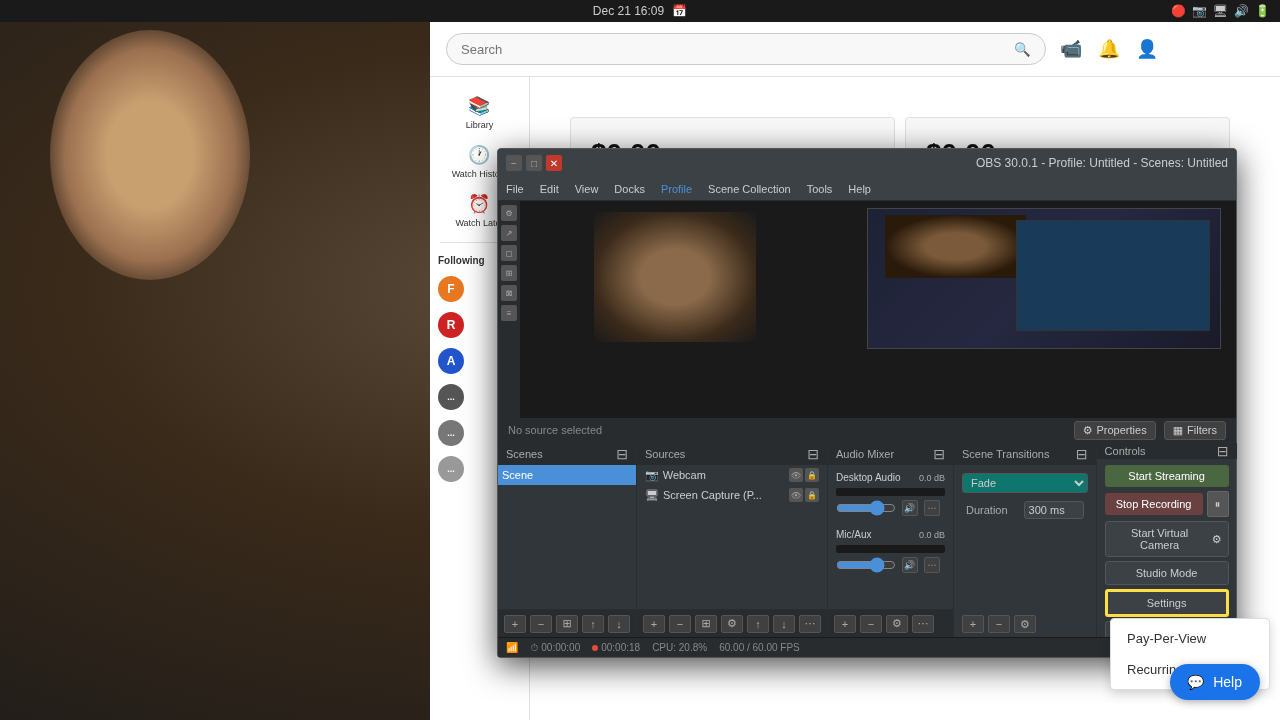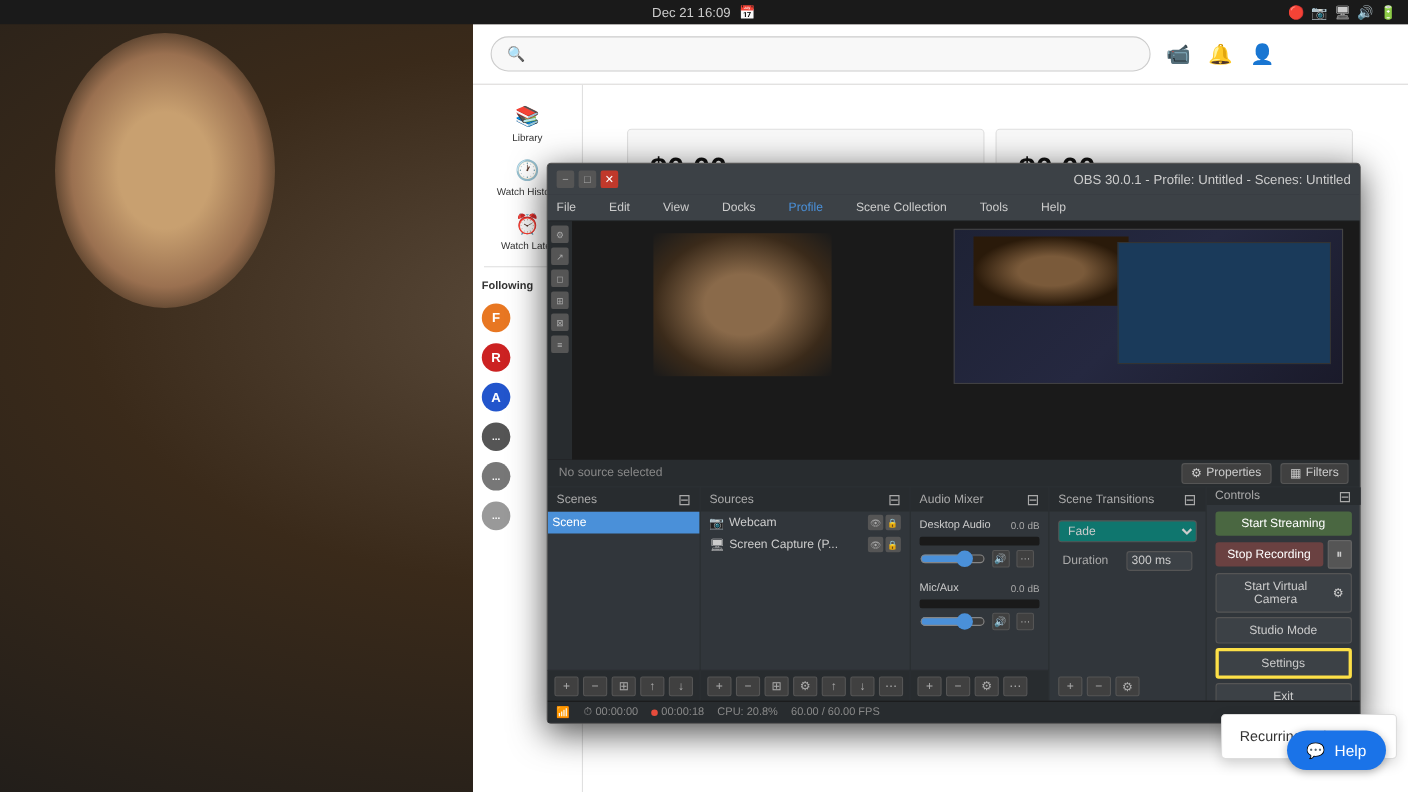--- a/index.html
+++ b/index.html
@@ -65,21 +65,21 @@
     }
     .obs-title { flex: 1; text-align: right; color: #ccc; font-size: 12px; padding-left: 22px; }
     .obs-window-btns { display: flex; gap: 4px; }
     .obs-win-btn { width: 16px; height: 16px; border-radius: 2px; display: flex; align-items: center; justify-content: center; cursor: pointer; font-size: 10px; }
     .obs-minimize { background: #555; color: #aaa; }
     .obs-maximize { background: #555; color: #aaa; }
     .obs-close { background: #c0392b; color: white; }
 
     .obs-menubar {
       height: 24px; background: #3c4146; display: flex; align-items: center;
-      padding: 0 8px; gap: 30px; flex-shrink: 0; border-bottom: 1px solid #2a2e31;
+      padding: 0 8px; gap: 16px; flex-shrink: 0; border-bottom: 1px solid #2a2e31;
     }
     .obs-menu-item { color: #ccc; font-size: 11px; cursor: pointer; }
 
     .obs-preview {
       flex: 1; background: #1a1a1a; position: relative; overflow: hidden; min-height: 0;
     }
     .obs-preview-inner {
       width: 100%; height: 100%; position: relative;
     }
     
@@ -278,20 +278,21 @@
   </style>
 </head>
 <body>
 
 <div class="webcam-person"></div>
 
 <div class="green-area"></div>
 
 <div class="yt-top-bar">
   <div class="yt-search">
+    <input class="yt-search-input" type="text" placeholder="Search" style="">
     <button class="yt-search-btn">🔍</button>
   </div>
   <div class="yt-top-actions">
     <div class="yt-top-icon">📹</div>
     <div class="yt-top-icon">🔔</div>
     <div class="yt-top-icon">👤</div>
   </div>
 </div>
 
 <div class="yt-left-sidebar">
@@ -560,20 +561,21 @@
     <div class="obs-status-item">
       <div class="obs-status-dot"></div>
       <span>00:00:18</span>
     </div>
     <div class="obs-status-item">CPU: 20.8%</div>
     <div class="obs-status-item">60.00 / 60.00 FPS</div>
   </div>
 </div>
 
 <div class="context-menu" style="bottom:30px;right:10px;">
+  <div class="context-menu-item">Pay-Per-View</div>
   <div class="context-menu-item">Recurring Subs</div>
 </div>
 
 <div class="help-btn">
   <span>💬</span>
   <span>Help</span>
 </div>
 
 <div class="system-bar">
   <div class="system-bar-center">

